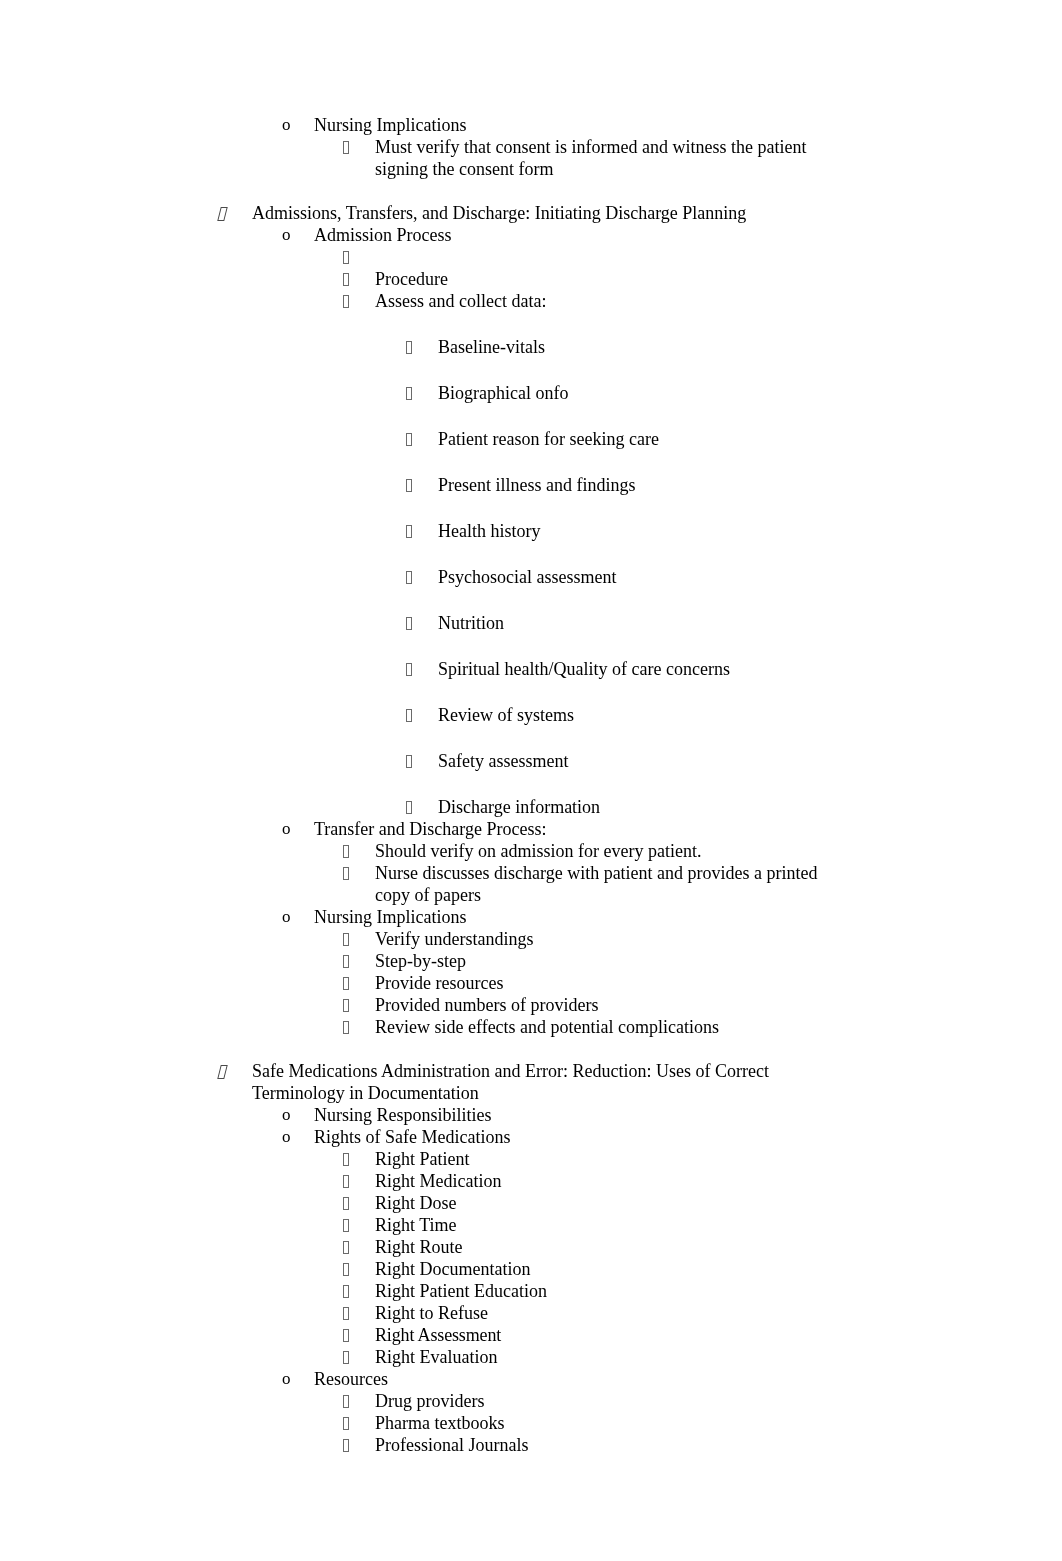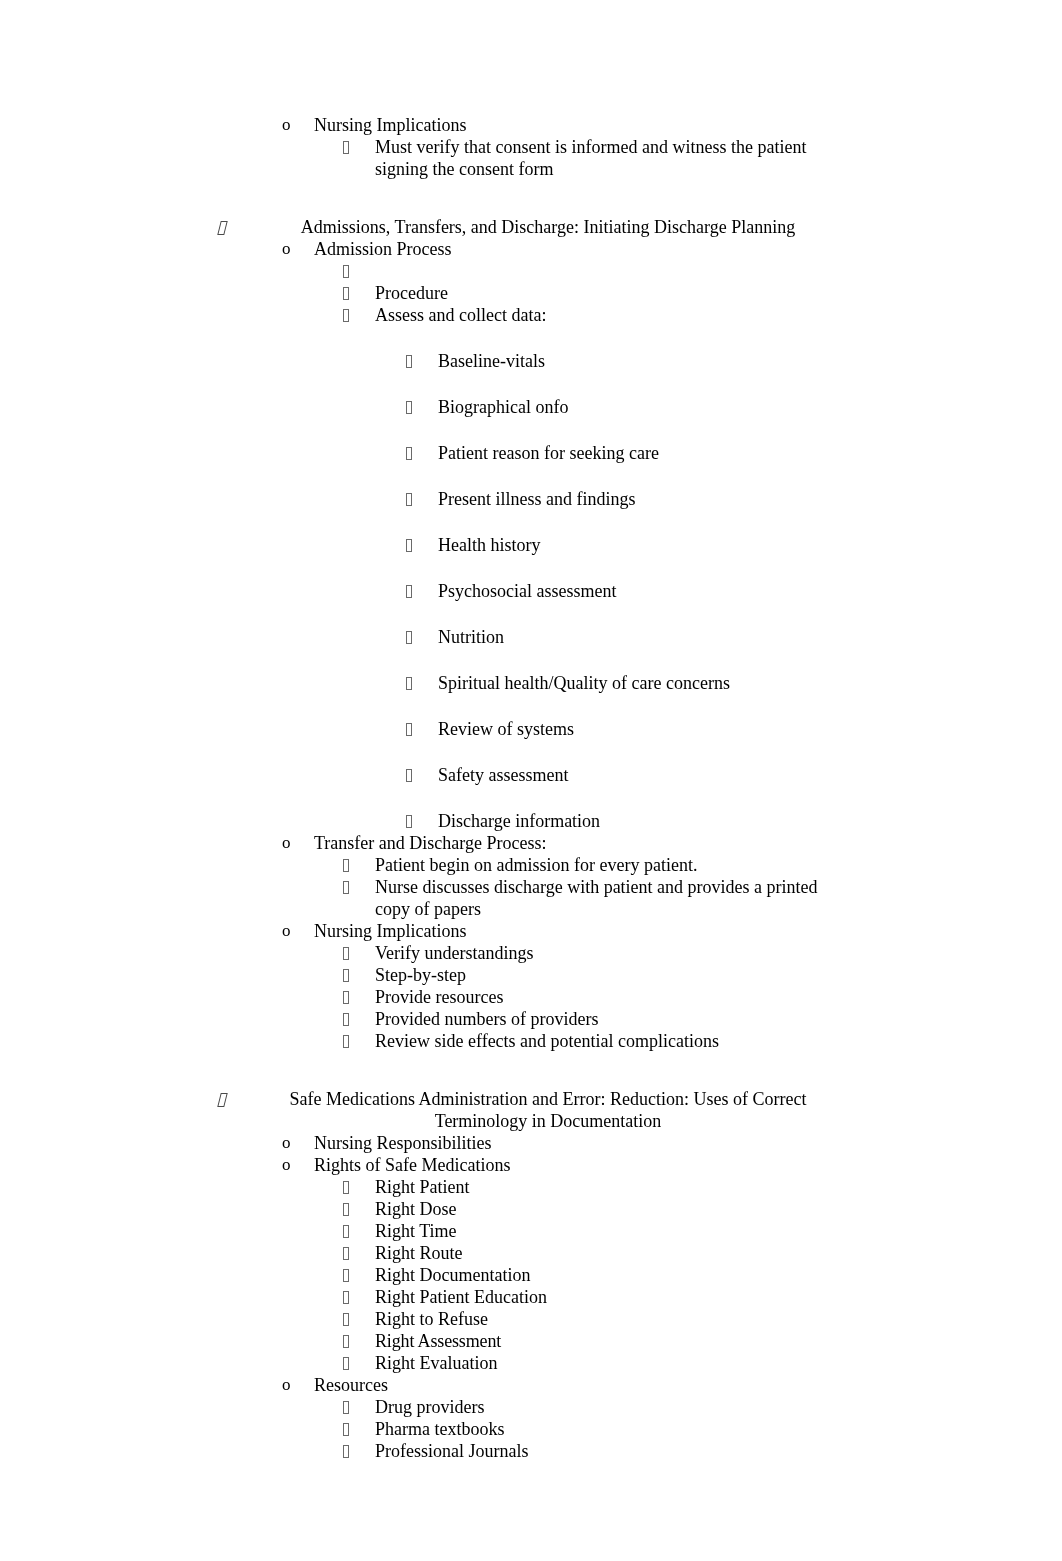--- a/index.html
+++ b/index.html
@@ -33,22 +33,21 @@
 
   
   .row {
     position: relative;
     display: block;
     min-height: 22px;
     line-height: 22px;
     font-size: 19.5px;
   }
   .row.spacer-before {
-    margin-top: 36px;
-    text-align: center;
+    margin-top: 22px;
   }
 
   .marker {
     position: absolute;
     top: 0;
     line-height: 22px;
     font-size: 19.5px;
     display: inline-block;
     text-align: left;
     user-select: none;
@@ -181,21 +180,21 @@
       <div class="row lvl4">
         <span class="marker"><span class="tofu"></span></span>
         <span class="text">Discharge information</span>
       </div>
       <div class="row lvl2">
         <span class="marker marker-o">o</span>
         <span class="text">Transfer and Discharge Process:</span>
       </div>
       <div class="row lvl3">
         <span class="marker"><span class="tofu"></span></span>
-        <span class="text">Patient begin on admission for every patient.</span>
+        <span class="text">Should verify on admission for every patient.</span>
       </div>
       <div class="row lvl3">
         <span class="marker"><span class="tofu"></span></span>
         <span class="text">Nurse discusses discharge with patient and provides a printed copy of papers</span>
       </div>
       <div class="row lvl2">
         <span class="marker marker-o">o</span>
         <span class="text">Nursing Implications</span>
       </div>
       <div class="row lvl3">
@@ -229,20 +228,24 @@
       <div class="row lvl2">
         <span class="marker marker-o">o</span>
         <span class="text">Rights of Safe Medications</span>
       </div>
       <div class="row lvl3">
         <span class="marker"><span class="tofu"></span></span>
         <span class="text">Right Patient</span>
       </div>
       <div class="row lvl3">
         <span class="marker"><span class="tofu"></span></span>
+        <span class="text">Right Medication</span>
+      </div>
+      <div class="row lvl3">
+        <span class="marker"><span class="tofu"></span></span>
         <span class="text">Right Dose</span>
       </div>
       <div class="row lvl3">
         <span class="marker"><span class="tofu"></span></span>
         <span class="text">Right Time</span>
       </div>
       <div class="row lvl3">
         <span class="marker"><span class="tofu"></span></span>
         <span class="text">Right Route</span>
       </div>

